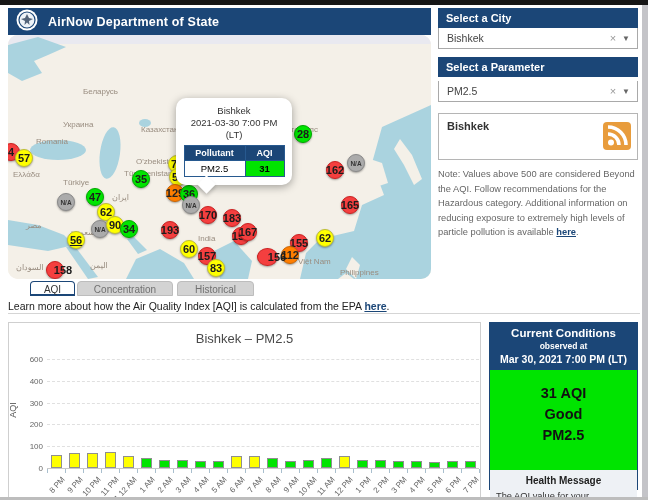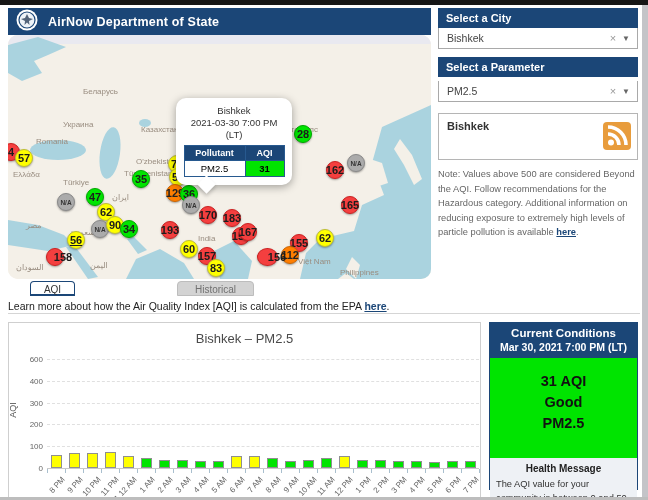--- a/index.html
+++ b/index.html
@@ -150,21 +150,21 @@
         <div class="marker good" style="left: 178px; top: 110px;">31</div>
         <div class="marker usg" style="left: 158px; top: 149px;">129</div>
         <div class="marker good" style="left: 172px; top: 150px;">36</div>
         <div class="marker na" style="left: 174px; top: 161px;">N/A</div>
         <div class="marker unhealthy" style="left: 191px; top: 171px;">170</div>
         <div class="marker moderate" style="left: 89px; top: 168px;">62</div>
         <div class="marker na" style="left: 83px; top: 185px;">N/A</div>
         <div class="marker moderate" style="left: 98px; top: 181px;">90</div>
         <div class="marker good" style="left: 112px; top: 185px;">34</div>
         <div class="marker moderate" style="left: 59px; top: 196px; text-decoration: underline;">56</div>
-        <div class="marker unhealthy" style="left: 38px; top: 213px; padding-left: 16px;">158</div>
+        <div class="marker unhealthy" style="left: 38px; top: 226px; padding-left: 16px;">158</div>
         <div class="marker unhealthy" style="left: 153px; top: 186px;">193</div>
         <div class="marker moderate" style="left: 172px; top: 205px;">60</div>
         <div class="marker unhealthy" style="left: 190px; top: 212px;">157</div>
         <div class="marker moderate" style="left: 199px; top: 224px;">83</div>
         <div class="marker good" style="left: 286px; top: 90px;">28</div>
         <div class="marker na" style="left: 339px; top: 119px;">N/A</div>
         <div class="marker unhealthy" style="left: 318px; top: 126px;">162</div>
         <div class="marker unhealthy" style="left: 333px; top: 161px;">165</div>
         <div class="marker moderate" style="left: 308px; top: 194px;">62</div>
         <div class="marker unhealthy" style="left: 215px; top: 174px;">183</div>
@@ -217,20 +217,21 @@
         <circle cx="8" cy="20.5" r="3" fill="#ffffff"></circle>
         <path d="M5 12 a 11 11 0 0 1 11 11" stroke="#ffffff" stroke-width="3.6" fill="none"></path>
         <path d="M5 5 a 18 18 0 0 1 18 18" stroke="#ffffff" stroke-width="3.6" fill="none"></path>
       </svg>
     </span>
   </div>
 
   <div class="note"><span>Note: Values above 500 are considered Beyond the AQI. Follow recommendations for the Hazardous category. Additional information on reducing exposure to extremely high levels of particle pollution is available </span><a class="navlink">here</a><span>.</span></div>
 
   <div class="tab active" style="left:30px;width:45px;">AQI</div>
+  <div class="tab inactive" style="left:77px;width:96px;">Concentration</div>
   <div class="tab inactive" style="left:177px;width:77px;">Historical</div>
 
   <div class="learn"><span>Learn more about how the Air Quality Index [AQI] is calculated from the EPA </span><a class="navlink">here</a><span>.</span></div>
   <div class="rule"></div>
 
   <div class="chartbox" id="chartbox">
     <div class="ctitle">Bishkek – PM2.5</div>
     <div class="ylab">AQI</div>
   <div class="ytick" style="left: 8px; top: 141px;">0</div>
       <div class="gline" style="left: 38px; width: 432px; top: 123.2px;"></div>
@@ -315,20 +316,21 @@
       <div class="xtick" style="left: 398px; top: 146px;"></div>
       <div class="xtick" style="left: 416px; top: 146px;"></div>
       <div class="xtick" style="left: 434px; top: 146px;"></div>
       <div class="xtick" style="left: 452px; top: 146px;"></div>
       <div class="xtick" style="left: 470px; top: 146px;"></div>
     </div>
 
   <div class="cc">
     <div class="cc-head">
       <div class="t1">Current Conditions</div>
+      <div class="t2">observed at</div>
       <div class="t3">Mar 30, 2021 7:00 PM (LT)</div>
     </div>
     <div class="cc-green">
       <div>31 AQI</div>
       <div>Good</div>
       <div>PM2.5</div>
     </div>
     <div class="cc-health">
       <div class="ht">Health Message</div>
       <div class="hb">The AQI value for your community is between 0 and 50. Air quality is satisfactory and poses little or no health risk.</div>

